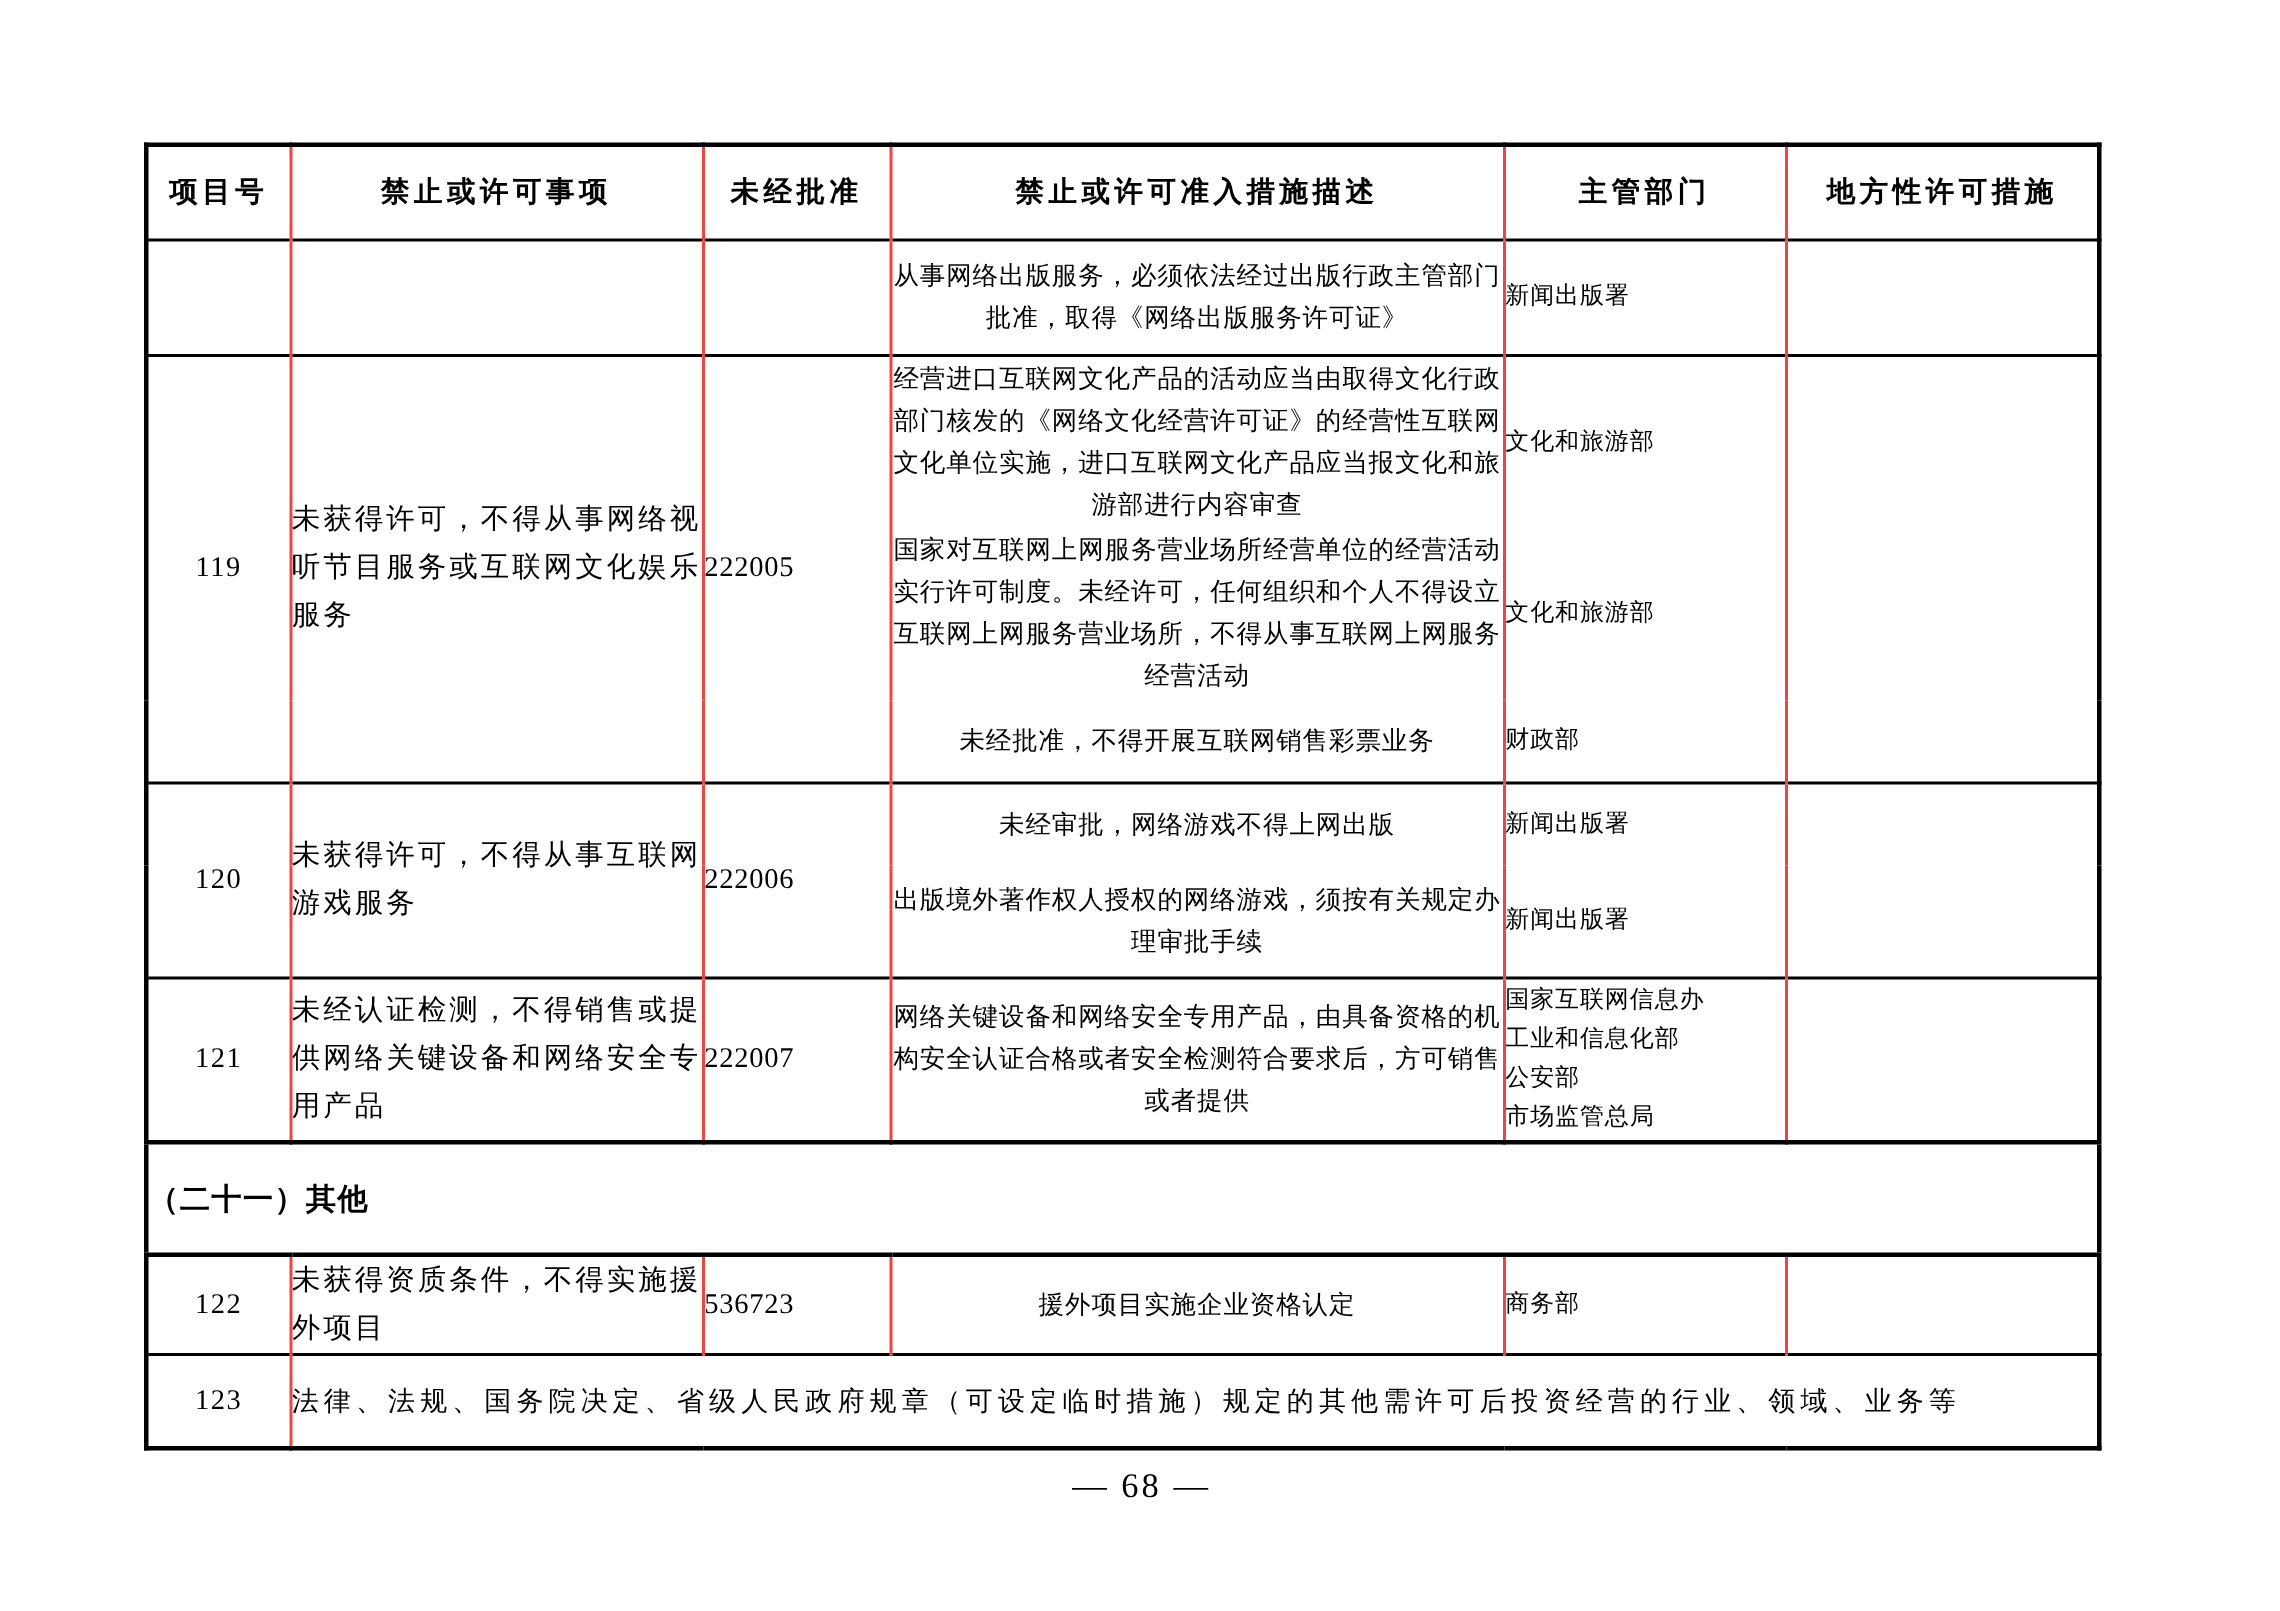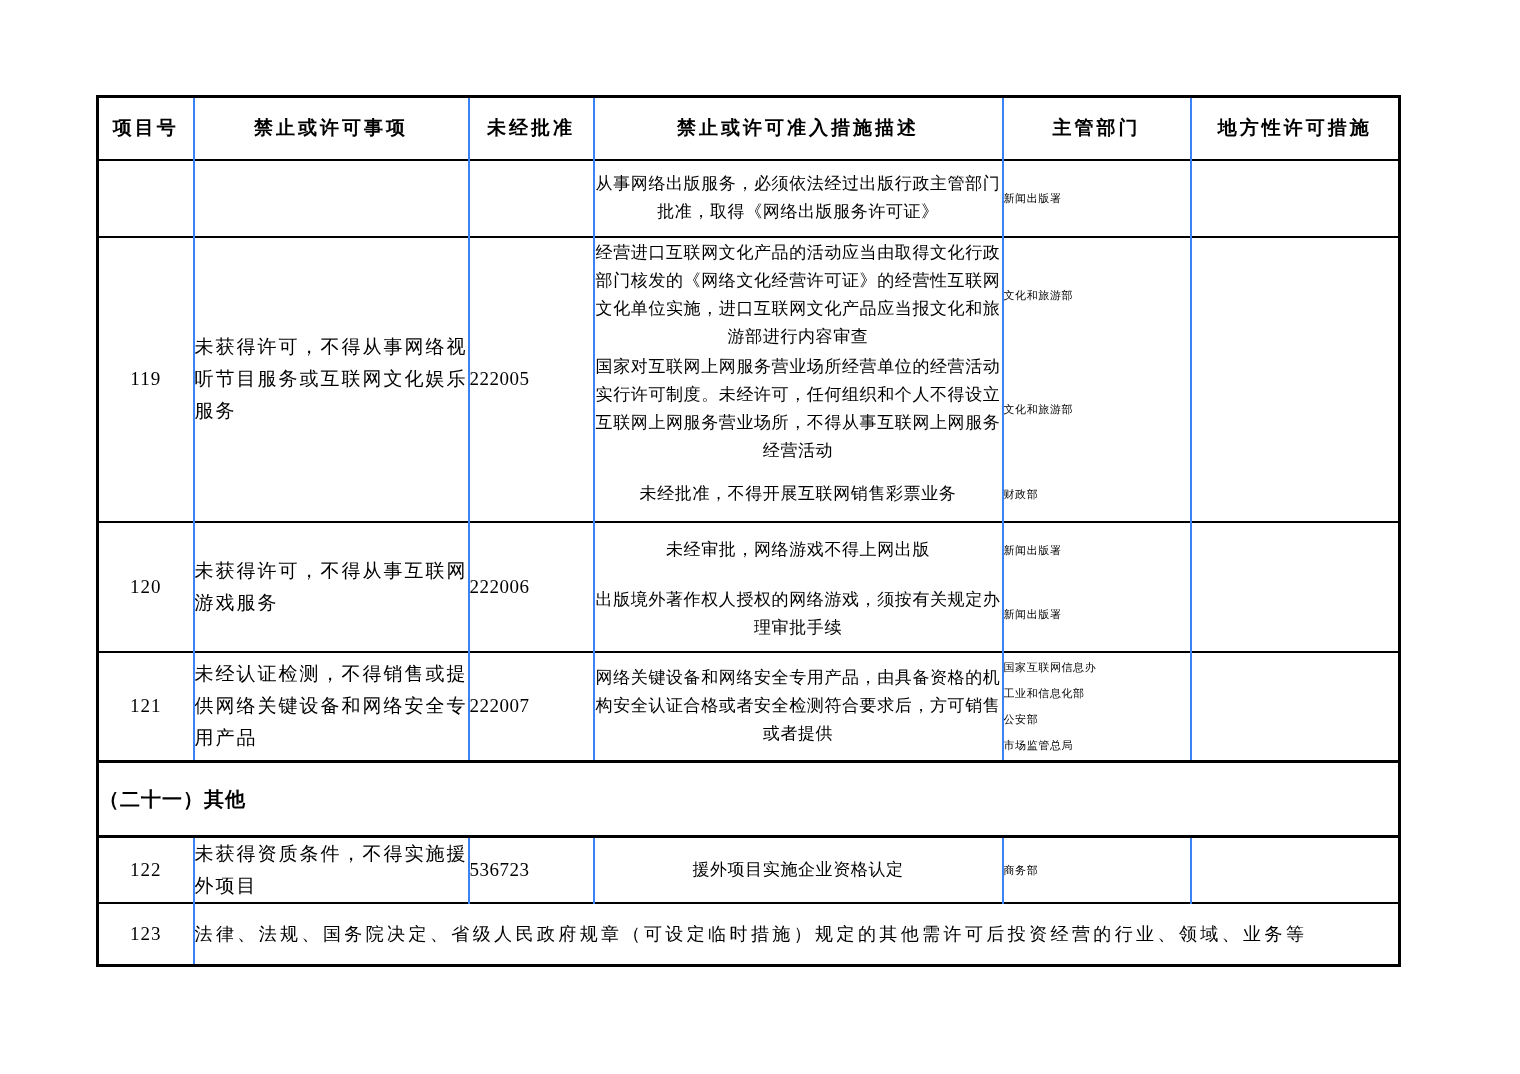--- a/index.html
+++ b/index.html
@@ -8,21 +8,21 @@
     font-family:"Liberation Serif","DejaVu Serif",serif;
   }
   .page{position:relative;width:1520px;height:1074px;overflow:hidden;background:#fff;}
 
   table.nl{
     position:absolute;left:96px;top:95px;width:1302px;
     border-collapse:collapse;table-layout:fixed;
     border:3px solid #000;
   }
   table.nl td, table.nl th{vertical-align:middle;overflow:hidden;padding:0;}
-  .bl{border-left:2px solid #3b82f6;}
+  .bl{border-left:2px solid #ef4444;}
   tr.rt > td, tr.rt > th{border-top:2px solid #000;}
   tr.rt3 > td{border-top:3px solid #000;}
 
   
   .hh{height:63px;} .hc{height:77px;}
   .h119a{height:115px;} .h119b{height:115px;} .h119c{height:55px;}
   .h120a{height:55px;} .h120b{height:75px;}
   .h121{height:110px;} .hsec{height:75px;}
   .h122{height:65px;} .h123{height:62px;}
 
@@ -34,21 +34,21 @@
     font-size:19px;letter-spacing:2px;line-height:32px;text-align:left;
     padding:2px 8px 2px 6px;
     margin-top:19px;
   }
   td.code{font-size:19px;text-align:left;padding-left:4px;letter-spacing:0.5px;}
   td.desc{
     font-size:17px;letter-spacing:0.6px;line-height:28px;text-align:center;
     padding:2px 6px 2px 5px;
   }
   td.dept{
-    font-size:11px;letter-spacing:0.6px;line-height:26px;text-align:left;
+    font-size:16px;letter-spacing:0.6px;line-height:26px;text-align:left;
     padding:2px 4px 2px 8px;
     margin-left:12px;
   }
   td.section-cell{
     font-size:20px;font-weight:bold;letter-spacing:1px;text-align:left;
     padding-left:6px;
   }
   td.fulltext{
     font-size:18px;letter-spacing:3.4px;text-align:left;padding-left:6px;
     white-space:nowrap;
@@ -149,13 +149,14 @@
       <td class="bl"></td>
     </tr>
 
     <tr class="h123 rt">
       <td class="num">123</td>
       <td class="fulltext bl" colspan="5">法律、法规、国务院决定、省级人民政府规章（可设定临时措施）规定的其他需许可后投资经营的行业、领域、业务等</td>
     </tr>
   </tbody>
     </table>
 
+  <div class="footer">— 68 —</div>
 </div>
 
 </body></html>

